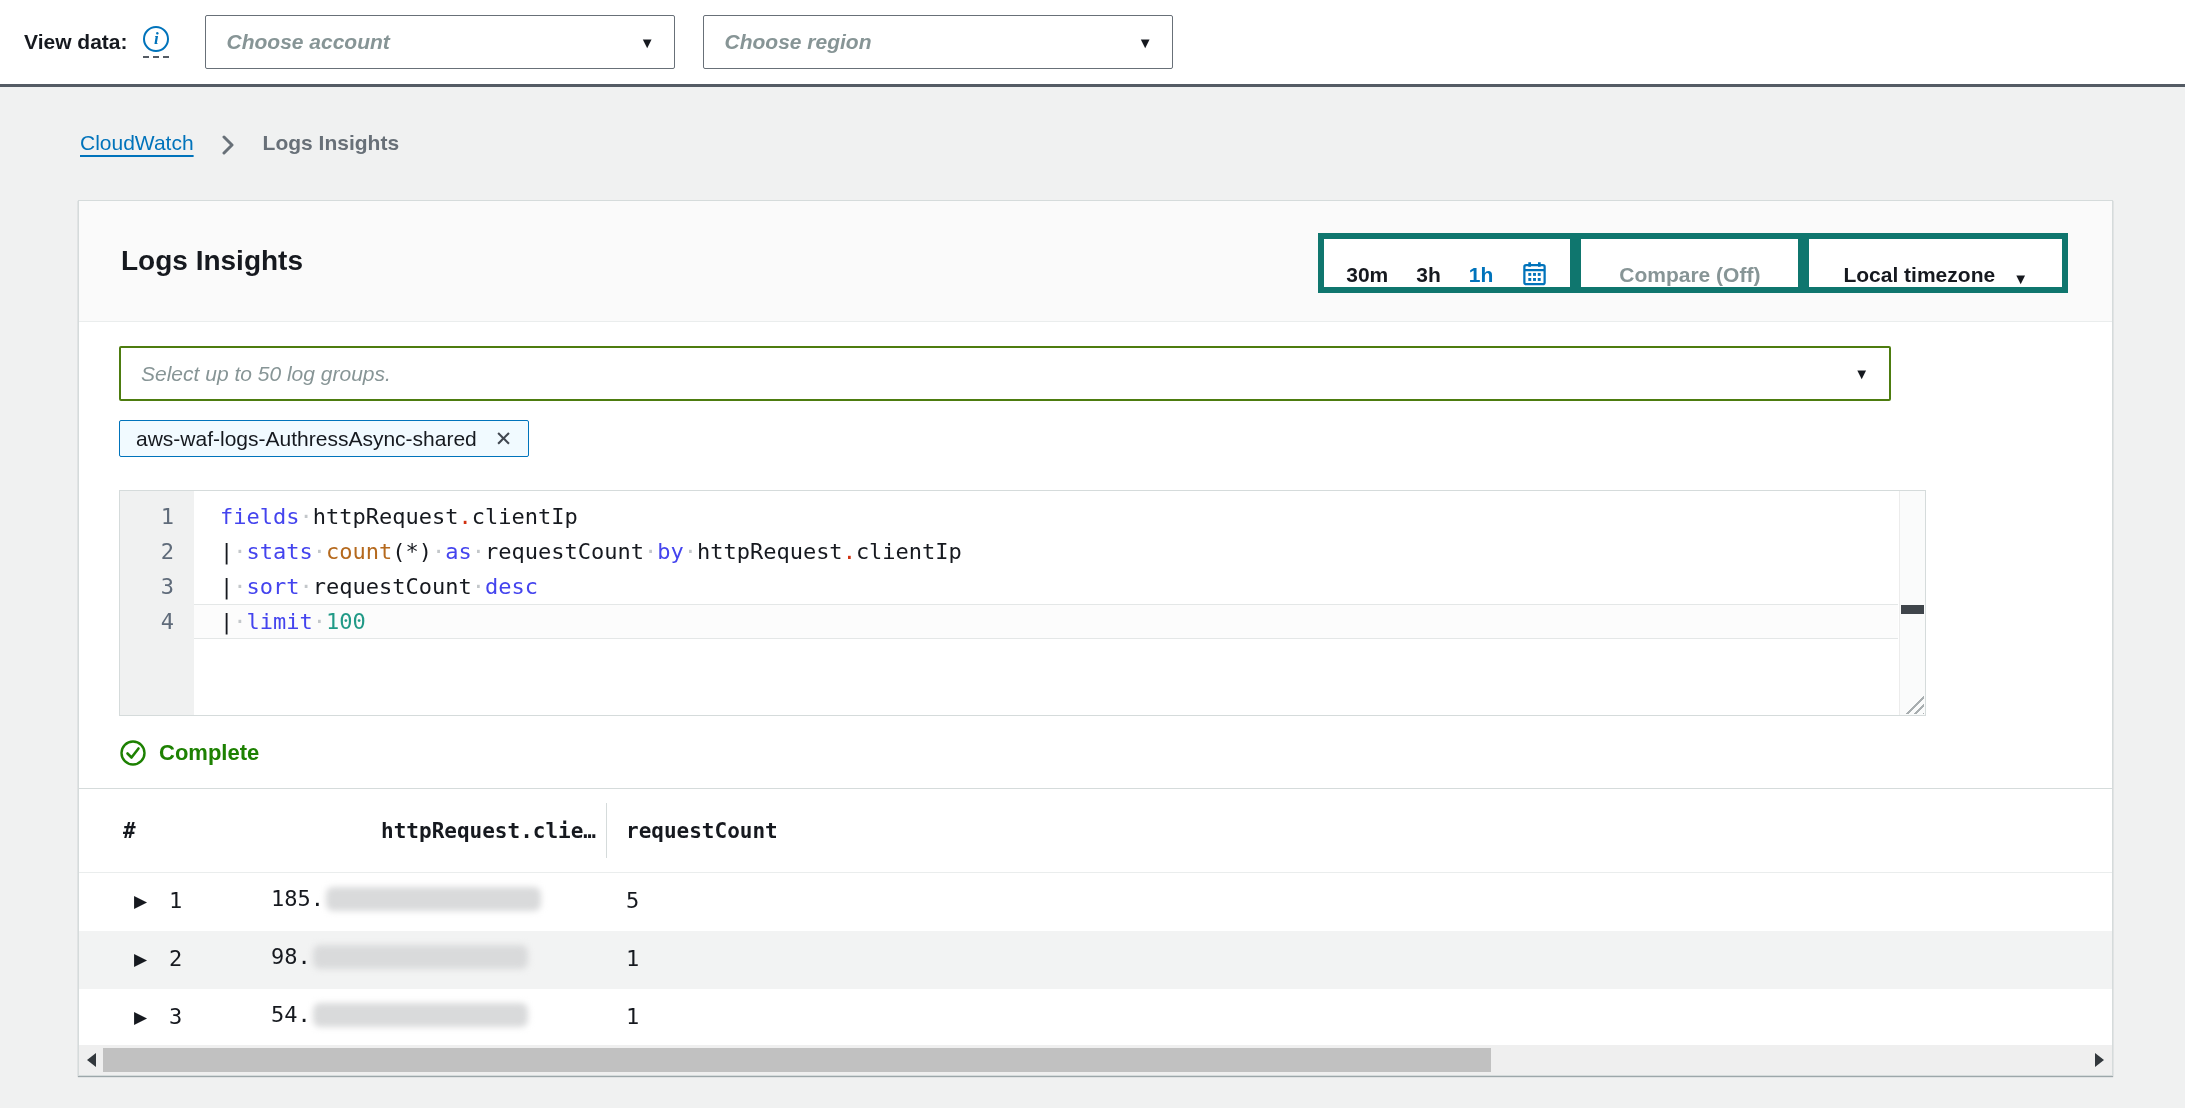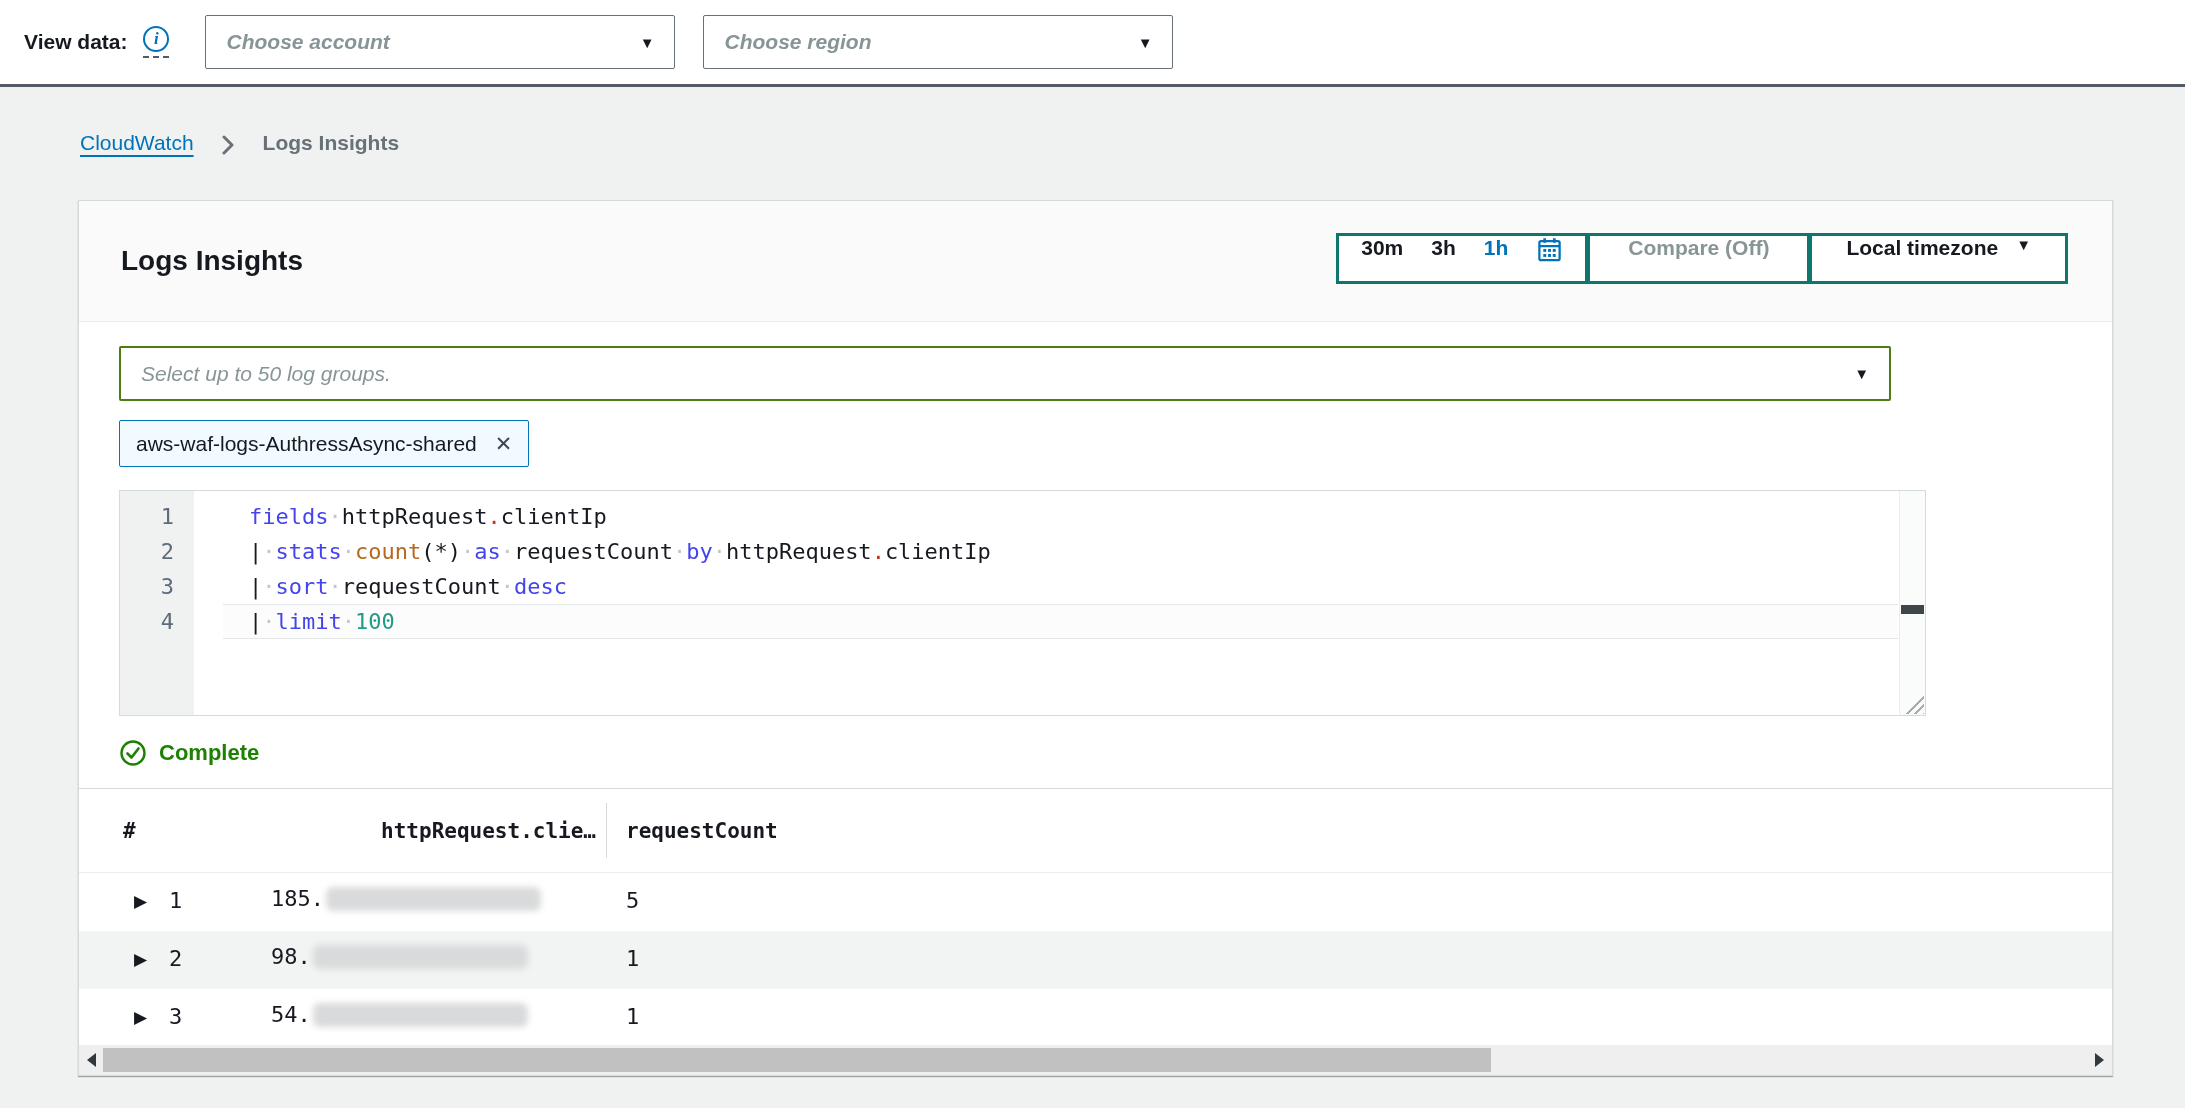--- a/index.html
+++ b/index.html
@@ -45,52 +45,52 @@
     position:absolute; left:78px; top:200px; width:2035px; height:876px;
     background:#ffffff; border:1px solid #d5dbdb;
     box-shadow:0 1px 1px 0 rgba(0,28,36,.35);
   }
   .card-header {
     position:absolute; top:0; left:0; right:0; height:121px;
     background:#fafafa; border-bottom:1px solid #eaeded;
   }
   .card-title { position:absolute; left:42px; top:44px; font-size:28px; font-weight:700; }
   .controls { position:absolute; right:44px; top:32px; display:flex; }
-  .ctl { height:51px; border:3px solid #0f766e; background:#fff; display:flex; align-items:flex-start; }
+  .ctl { height:60px; border:6px solid #0f766e; background:#fff; display:flex; align-items:flex-end; }
   .ctl + .ctl { margin-left:-1px; }
   .time-group { padding:0 22px; gap:28px; }
   .preset { font-size:21px; font-weight:700; cursor:pointer; }
   .preset.sel { color:var(--accent); }
   .compare-btn { padding:0 38px; color:#879596; font-weight:700; font-size:21px; cursor:pointer; }
   .tz-btn { padding:0 34px; gap:18px; font-weight:700; font-size:21px; cursor:pointer; }
   .tz-btn .caret { margin-left:0; }
 
   
   .select-box {
     position:absolute; left:40px; top:145px; width:1772px; height:55px;
     border:2px solid #4d7c0f; border-radius:2px; background:#fff;
     display:flex; align-items:center; padding:0 20px; cursor:pointer;
   }
   .token {
-    position:absolute; left:40px; top:219px; height:47px;
+    position:absolute; left:40px; top:219px; height:37px;
     display:inline-flex; align-items:center;
     background:#f1faff; border:1px solid var(--accent); border-radius:2px;
     padding:14px 16px; font-size:21px;
   }
   .token-close { margin-left:18px; font-size:21px; color:#414750; cursor:pointer; line-height:1; }
 
   
   .editor {
     position:absolute; left:40px; top:289px; width:1807px; height:226px;
     border:1px solid #d5dbdb; background:#fff;
     font-family:"DejaVu Sans Mono", monospace; font-size:22px;
   }
   .gutter { position:absolute; left:0; top:0; bottom:0; width:74px; background:#f0f1f1; padding-top:8px; }
   .gutter-line { height:35px; line-height:35px; text-align:right; padding-right:20px; color:#5f6b7a; }
-  .code { position:absolute; left:74px; top:8px; right:27px;margin-left:29px; }
+  .code { position:absolute; left:74px; top:8px; right:27px; }
   .cl { height:35px; line-height:35px; padding-left:26px; white-space:pre; }
   .cl.active { background:#fcfcfc; border-top:1px solid #e4e7e7; border-bottom:1px solid #e4e7e7; line-height:33px; }
   .tk-k { color:var(--keyword); }
   .tk-f { color:var(--function); }
   .tk-n { color:var(--number); }
   .tk-p { color:var(--punctuation); }
   .tk-t { color:var(--text); }
   .tk-s { color:#c3c7ca; }
   .vscroll { position:absolute; right:0; top:0; bottom:0; width:26px; background:#fafbfb; border-left:1px solid #ececec; }
   .vthumb { position:absolute; left:1px; right:1px; top:114px; height:9px; background:#3f454b; }

